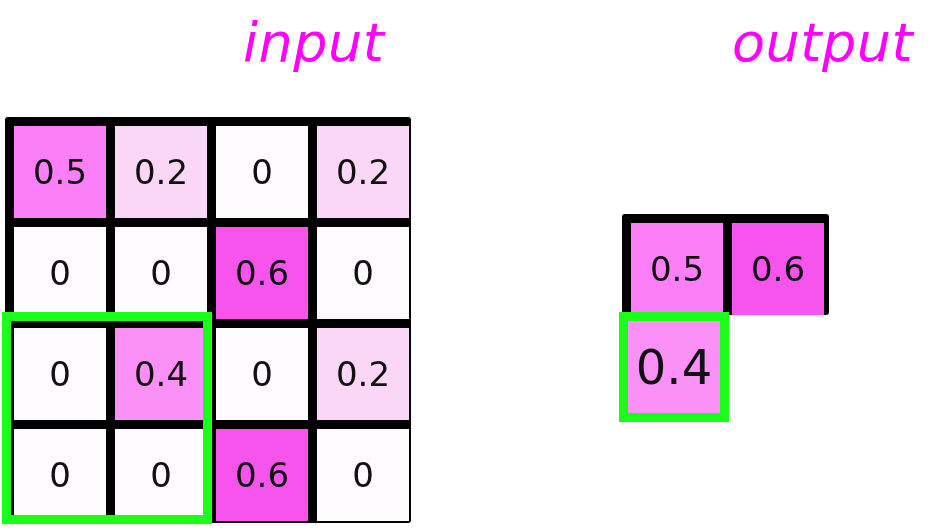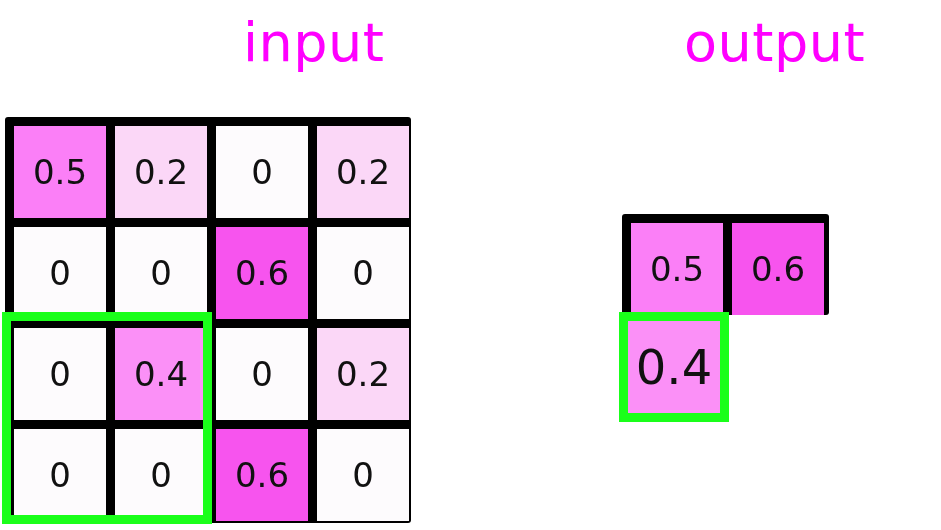--- a/index.html
+++ b/index.html
@@ -17,23 +17,24 @@
 
   
   .panel-title {
     position: absolute;
     font-size: 54px;
     line-height: 1;
     letter-spacing: 0.5px;
     color: #ff00ff;
     white-space: nowrap;
     font-weight: 400;
+    font-style: italic;
   }
   #input-title  { left: 243px; top: 16px; }
-  #output-title { left: 684px; top: 16px; }
+  #output-title { left: 732px; top: 16px; }
 
   
   .grid {
     position: absolute;
     background: #000000;
     box-sizing: border-box;
   }
 
   
   .cell {

